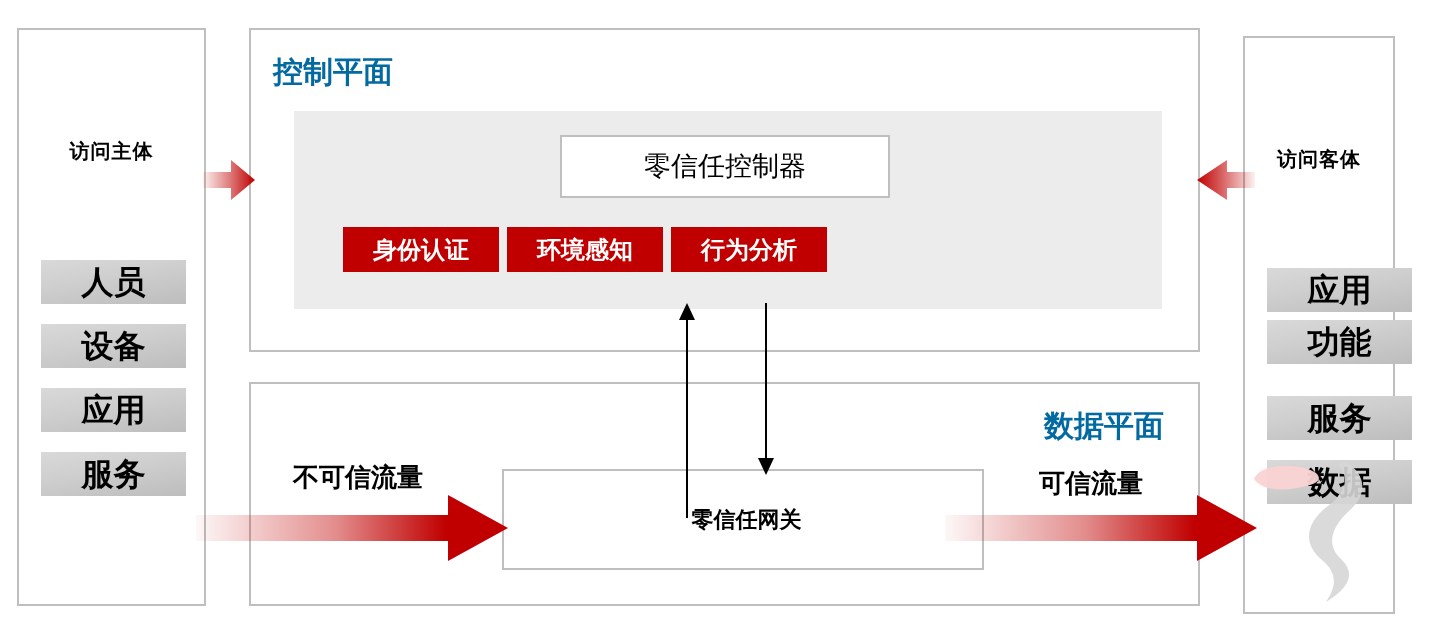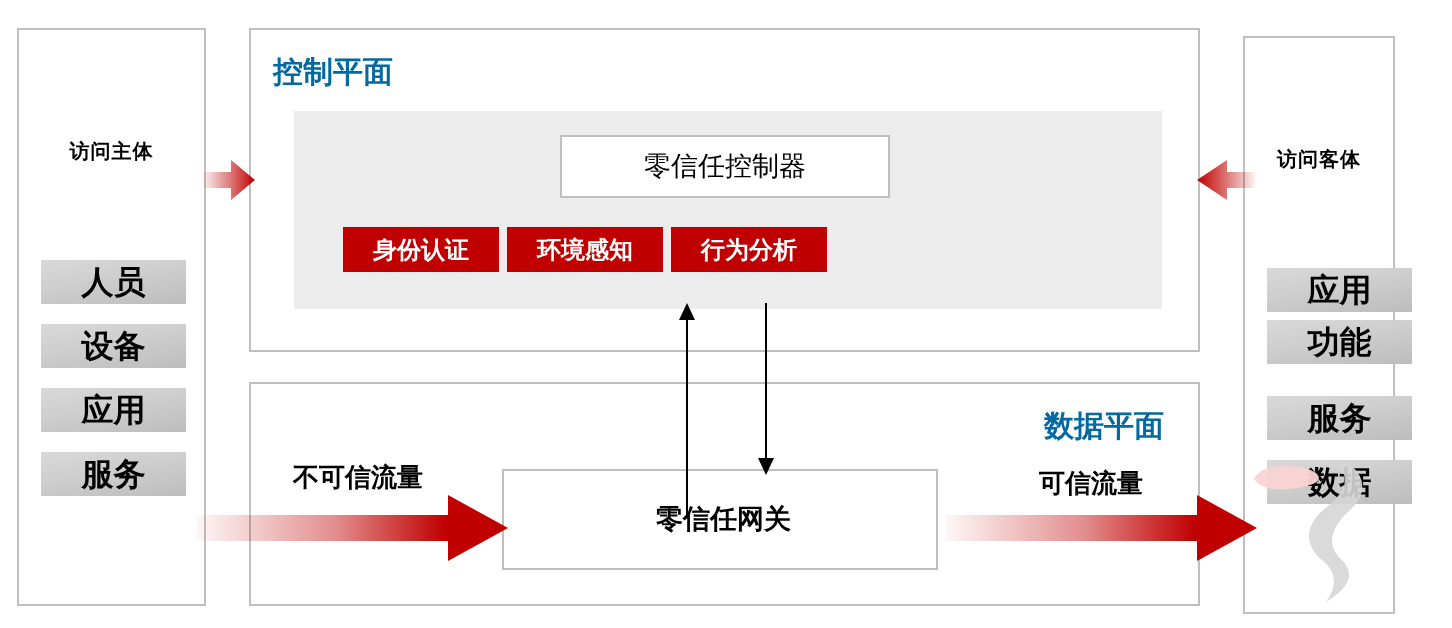--- a/index.html
+++ b/index.html
@@ -120,28 +120,28 @@
     color: #ffffff;
     font-size: 24px;
     font-weight: bold;
     white-space: nowrap;
   }
 
   .gateway-box {
     position: absolute;
     left: 251px;
     top: 85px;
-    width: 436px;
+    width: 482px;
     height: 101px;
     border: 2px solid #bfbfbf;
     background: #ffffff;
     box-sizing: border-box;
     text-align: center;
     line-height: 97px;
-    font-size: 27px;
+    font-size: 22px;
     font-weight: bold;
     color: #000000;
     padding-left: 7px;
   }
 
   .flow-label {
     position: absolute;
     font-size: 26px;
     font-weight: bold;
     color: #000000;

